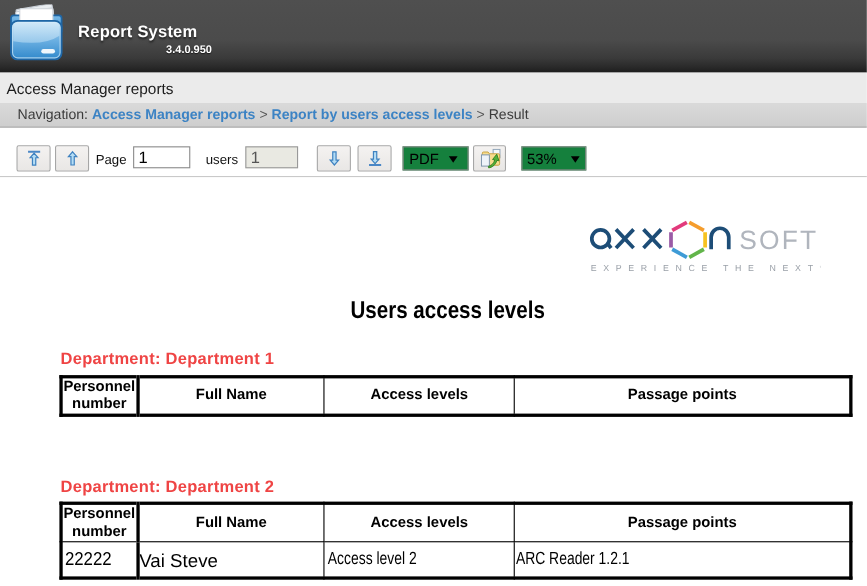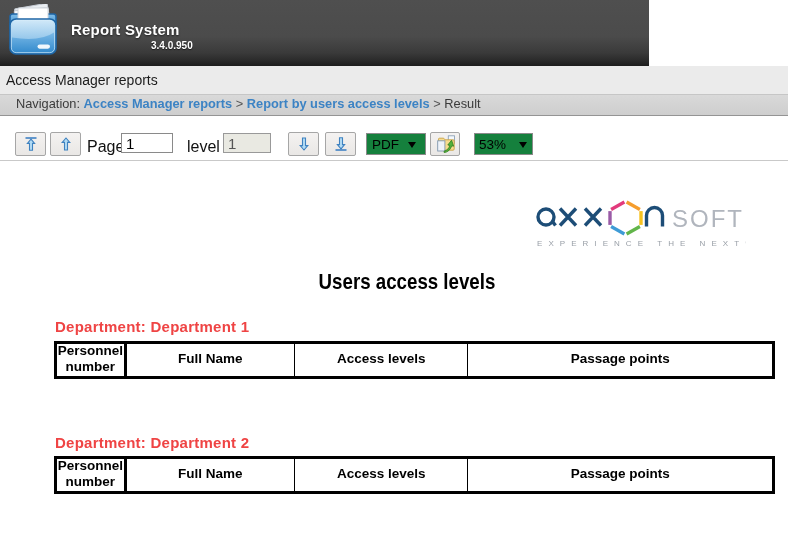--- a/index.html
+++ b/index.html
@@ -1,41 +1,41 @@
 <!DOCTYPE html>
 <html><head>
 <meta charset="utf-8">
 <style>
   * { margin:0; padding:0; box-sizing:border-box; }
   html,body { width:788px; height:533px; background:#fff; font-family:"Liberation Sans", sans-serif; overflow:hidden; }
   .abs { position:absolute; }
 
   
-  #header { position:absolute; left:0; top:0; width:649px; height:66px;
+  #header { position:absolute; left:0; top:0; width:788px; height:66px;
     background:linear-gradient(to bottom, #4f4f4f 0%, #4b4b4b 55%, #3a3a3a 80%, #2a2a2a 92%, #1d1d1d 100%); }
   #rs-title { position:absolute; left:71px; top:21px; font-size:15px; font-weight:bold; color:#fff; letter-spacing:0.2px; text-shadow:0 1px 2px rgba(0,0,0,0.6); }
   #rs-ver { position:absolute; left:151px; top:40px; font-size:10px; font-weight:bold; color:#fff; text-shadow:0 1px 1px rgba(0,0,0,0.6); }
 
   
   #amr { position:absolute; left:0; top:66px; width:788px; height:28px; background:#ebebeb; }
   #amr span { position:absolute; left:6px; top:6px; font-size:14px; color:#1c1c1c; }
 
   
   #nav { position:absolute; left:0; top:94px; width:788px; height:22px;
     background:linear-gradient(to bottom,#d9d9d9,#cecece); border-top:1px solid #c6c6c6; border-bottom:1px solid #949494; }
   #nav .txt { position:absolute; left:16px; top:1px; font-size:12.8px; color:#3b3b3b; }
   #nav a { color:#3c83c4; font-weight:bold; text-decoration:none; }
   #nav .sep { color:#555; font-weight:normal; }
 
   
   #toolbar { position:absolute; left:0; top:117px; width:788px; height:44px; background:#fff; border-bottom:1px solid #c9c9c9; }
   .tbtn { position:absolute; top:15px; width:31px; height:24px; border:1px solid #a6a6a6; border-radius:2px;
     background:linear-gradient(to bottom,#f4f2f1,#e9e7e5); }
   .tbtn svg { position:absolute; left:50%; top:50%; transform:translate(-50%,-50%); }
-  .tlabel { position:absolute; top:21px; font-size:16px; color:#111; }
+  .tlabel { position:absolute; top:21px; font-size:12px; color:#111; }
   .tinput { position:absolute; top:16px; height:20px; border:1px solid #8a8a8a; background:#fff; font-size:15px; color:#000; padding-left:4px; line-height:19px; }
   .tsel { position:absolute; top:16px; height:22px; border:1px solid #8a8a8a; background:#15803d; font-size:13.5px; color:#000; }
   .tsel .arr { position:absolute; right:7px; top:8px; width:0; height:0; border-left:4.5px solid transparent; border-right:4.5px solid transparent; border-top:6px solid #000; }
 
   
   #title { position:absolute; left:13px; top:269px; width:788px; text-align:center; }
   #title span { display:inline-block; font-size:22px; font-weight:bold; color:#000; transform:scaleX(0.85); transform-origin:center; }
 
   .dept { position:absolute; left:55px; font-size:15px; font-weight:bold; color:#ef4444; letter-spacing:0.25px; }
 
@@ -101,21 +101,21 @@
       <path d="M7 3.2 L10.6 7.4 H8.5 V14.2 H5.5 V7.4 H3.4 Z" fill="#b5ddf5" stroke="#3f82c0" stroke-width="1.1"></path>
     </svg>
   </div>
   <div class="tbtn" style="left:50px">
     <svg width="14" height="16" viewBox="0 0 14 16">
       <path d="M7 2 L10.8 6.4 H8.5 V14 H5.5 V6.4 H3.2 Z" fill="#b5ddf5" stroke="#3f82c0" stroke-width="1.1"></path>
     </svg>
   </div>
   <div class="tlabel" style="left:87px">Page</div>
   <div class="tinput" style="left:121px;width:52px">1</div>
-  <div class="tlabel" style="left:187px">level</div>
+  <div class="tlabel" style="left:187px">users</div>
   <div class="tinput" style="left:223px;width:48px;background:#e9e9e2;color:#555;border-color:#999">1</div>
   <div class="tbtn" style="left:288px">
     <svg width="14" height="16" viewBox="0 0 14 16">
       <path d="M7 14 L3.2 9.6 H5.5 V2 H8.5 V9.6 H10.8 Z" fill="#b5ddf5" stroke="#3f82c0" stroke-width="1.1"></path>
     </svg>
   </div>
   <div class="tbtn" style="left:325px">
     <svg width="14" height="16" viewBox="0 0 14 16">
       <line x1="1.5" y1="14" x2="12.5" y2="14" stroke="#4a87c6" stroke-width="1.7"></line>
       <path d="M7 12.8 L3.4 8.6 H5.5 V1.8 H8.5 V8.6 H10.6 Z" fill="#b5ddf5" stroke="#3f82c0" stroke-width="1.1"></path>
@@ -181,14 +181,20 @@
 
 <div class="dept" style="top:434px">Department: Department 2</div>
 <table class="rep" style="top:456px;border:3px solid #000">
   <tbody>
       <tr class="hdr">
     <td class="c1" style="border-right:3px solid #000"><span class="h">Personnel<br>number</span></td>
     <td class="c2"><span class="h">Full Name</span></td>
     <td class="c3"><span class="h">Access levels</span></td>
     <td class="c4"><span class="h">Passage points</span></td>
   </tr>
+  <tr class="data">
+    <td class="c1 pnum" style="border-right:3px solid #000"><span>22222</span></td>
+    <td class="c2 fname">Vai Steve</td>
+    <td class="c3 small" style="padding-left:3px"><span>Access level 2</span></td>
+    <td class="c4 small"><span>ARC Reader 1.2.1</span></td>
+  </tr>
 </tbody>
   </table>
 
 </body></html>

